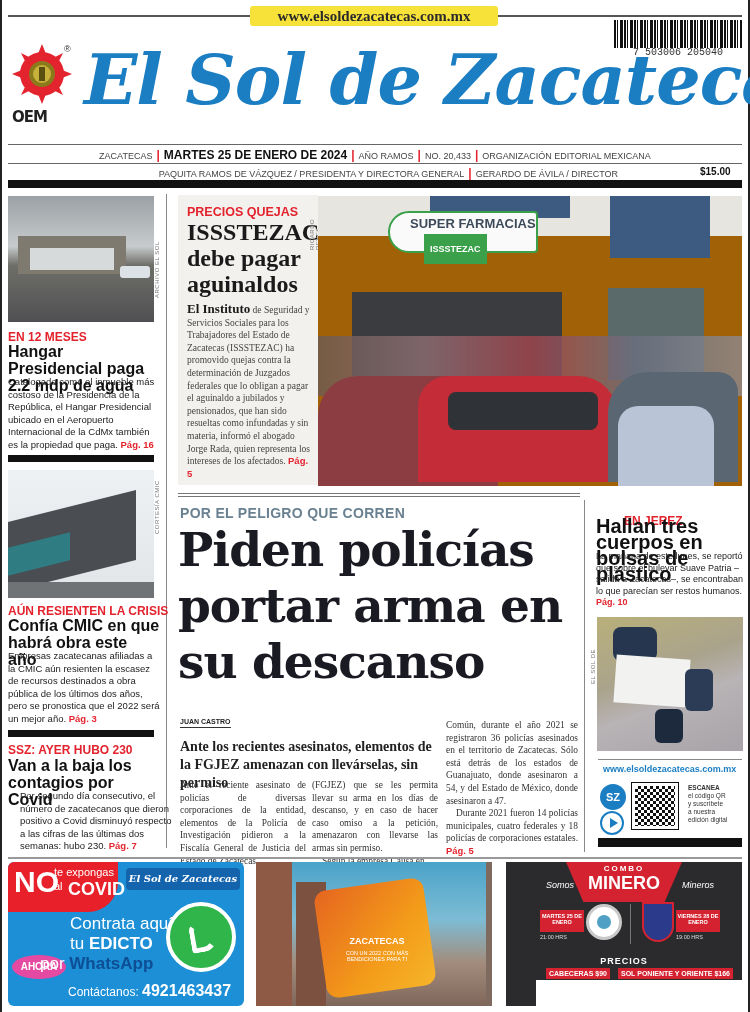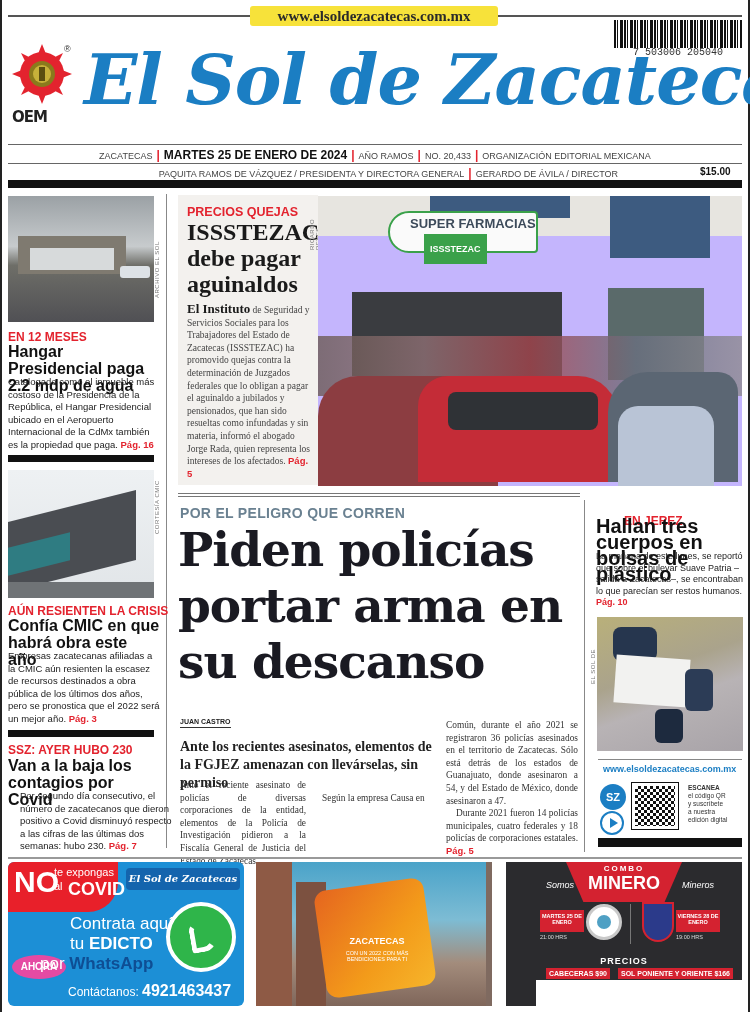--- a/index.html
+++ b/index.html
@@ -144,21 +144,21 @@
 </div>
 
 <div class="abs iss-box"></div>
 <div class="abs kicker-red" style="left:187px;top:205px;font-size:12.5px;">PRECIOS QUEJAS</div>
 <div class="abs iss-hed" style="left:187px;top:219px;width:128px;">ISSSTEZAC debe pagar aguinaldos</div>
 <div class="abs iss-body" style="left:187px;top:303px;width:126px;">
   <b>El Instituto</b> <span>de Seguridad y Servicios Sociales para los Trabajadores del Estado de Zacatecas (ISSSTEZAC) ha promovido quejas contra la determinación de Juzgados federales que lo obligan a pagar el aguinaldo a jubilados y pensionados, que han sido resueltas como infundadas y sin materia, informó el abogado Jorge Rada, quien representa los intereses de los afectados.</span> <span class="pag" style="font-family:'Liberation Sans',sans-serif;">Pág. 5</span>
 </div>
 <div class="abs credit" style="left:309px;top:200px;height:50px;">RICARDO REYES</div>
 
-<div class="abs photo" style="left:318px;top:196px;width:424px;height:290px;background:#c4b5fd;">
+<div class="abs photo" style="left:318px;top:196px;width:424px;height:290px;background:#a16207;">
   <div class="abs" style="left:0;top:0;width:424px;height:40px;background:#e7e5e0;"></div>
   <div class="abs" style="left:112px;top:0;width:140px;height:22px;background:#3d5b80;"></div>
   <div class="abs" style="left:292px;top:0;width:100px;height:62px;background:#3d5b80;"></div>
   <div class="abs" style="left:70px;top:15px;width:150px;height:42px;background:#fafafa;border:2px solid #3aa14a;border-radius:22px 4px 4px 22px;">
     <div style="position:absolute;left:20px;top:3px;font-size:13px;font-weight:bold;color:#3c4a5a;">SUPER FARMACIAS</div>
     <div style="position:absolute;left:34px;top:21px;font-size:9px;font-weight:bold;color:#fff;background:#3aa14a;padding:10px 6px;">ISSSTEZAC</div>
   </div>
   <div class="abs" style="left:34px;top:96px;width:210px;height:84px;background:#3a3c40;"></div>
   <div class="abs" style="left:290px;top:92px;width:96px;height:92px;background:#5a6a6a;"></div>
   <div class="abs" style="left:0;top:140px;width:424px;height:60px;background:linear-gradient(90deg,#6b5a54,#8e6f74,#a4454d,#6a7080,#8e8a90);opacity:.8;"></div>
@@ -170,21 +170,21 @@
 </div>
 
 <div class="abs" style="left:178px;top:493px;width:402px;height:1px;background:#777;"></div>
 <div class="abs" style="left:178px;top:496px;width:402px;height:1px;background:#777;"></div>
 <div class="abs main-kicker">POR EL PELIGRO QUE CORREN</div>
 <div class="abs main-hed">Piden policías portar arma en su descanso</div>
 <div class="abs byline">JUAN CASTRO</div>
 <div class="abs deck">Ante los recientes asesinatos, elementos de la FGJEZ amenazan con llevárselas, sin permiso</div>
 <div class="abs col-text" style="left:180px;top:779px;width:126px;">Ante el reciente asesinato de policías de diversas corporaciones de la entidad, elementos de la Policía de Investigación pidieron a la Fiscalía General de Justicia del Estado de Zacatecas</div>
 <div class="abs col-text" style="left:312px;top:779px;width:126px;">
-  <br><span style="padding-left:10px;">Según la empresa Causa en</span>
+  <span>(FGJEZ) que se les permita llevar su arma en los días de descanso, y en caso de hacer caso omiso a la petición, amenazaron con llevarse las armas sin permiso.</span><br><span style="padding-left:10px;">Según la empresa Causa en</span>
 </div>
 <div class="abs col-text" style="left:446px;top:719px;width:132px;">
   <span>Común, durante el año 2021 se registraron 36 policías asesinados en el territorio de Zacatecas. Sólo está detrás de los estados de Guanajuato, donde asesinaron a 54, y del Estado de México, donde asesinaron a 47.</span><br><span style="padding-left:10px;">Durante 2021 fueron 14 policías municipales, cuatro federales y 18 policías de corporaciones estatales.</span> <span class="pag" style="font-family:'Liberation Sans',sans-serif;">Pág. 5</span>
 </div>
 <div class="abs main-rule-r"></div>
 
 <div class="abs kicker-red" style="left:596px;top:514px;margin-left:28px;">EN JEREZ</div>
 <div class="abs rc-hed" style="left:596px;top:518px;width:150px;">Hallan tres cuerpos en bolsas de plástico</div>
 <div class="abs body-sans" style="left:596px;top:551px;width:148px;font-size:9px;line-height:11.6px;">
   <span>La mañana de este lunes, se reportó que sobre el bulevar Suave Patria –salida a Zacatecas–, se encontraban lo que parecían ser restos humanos.</span> <span class="pag">Pág. 10</span>

